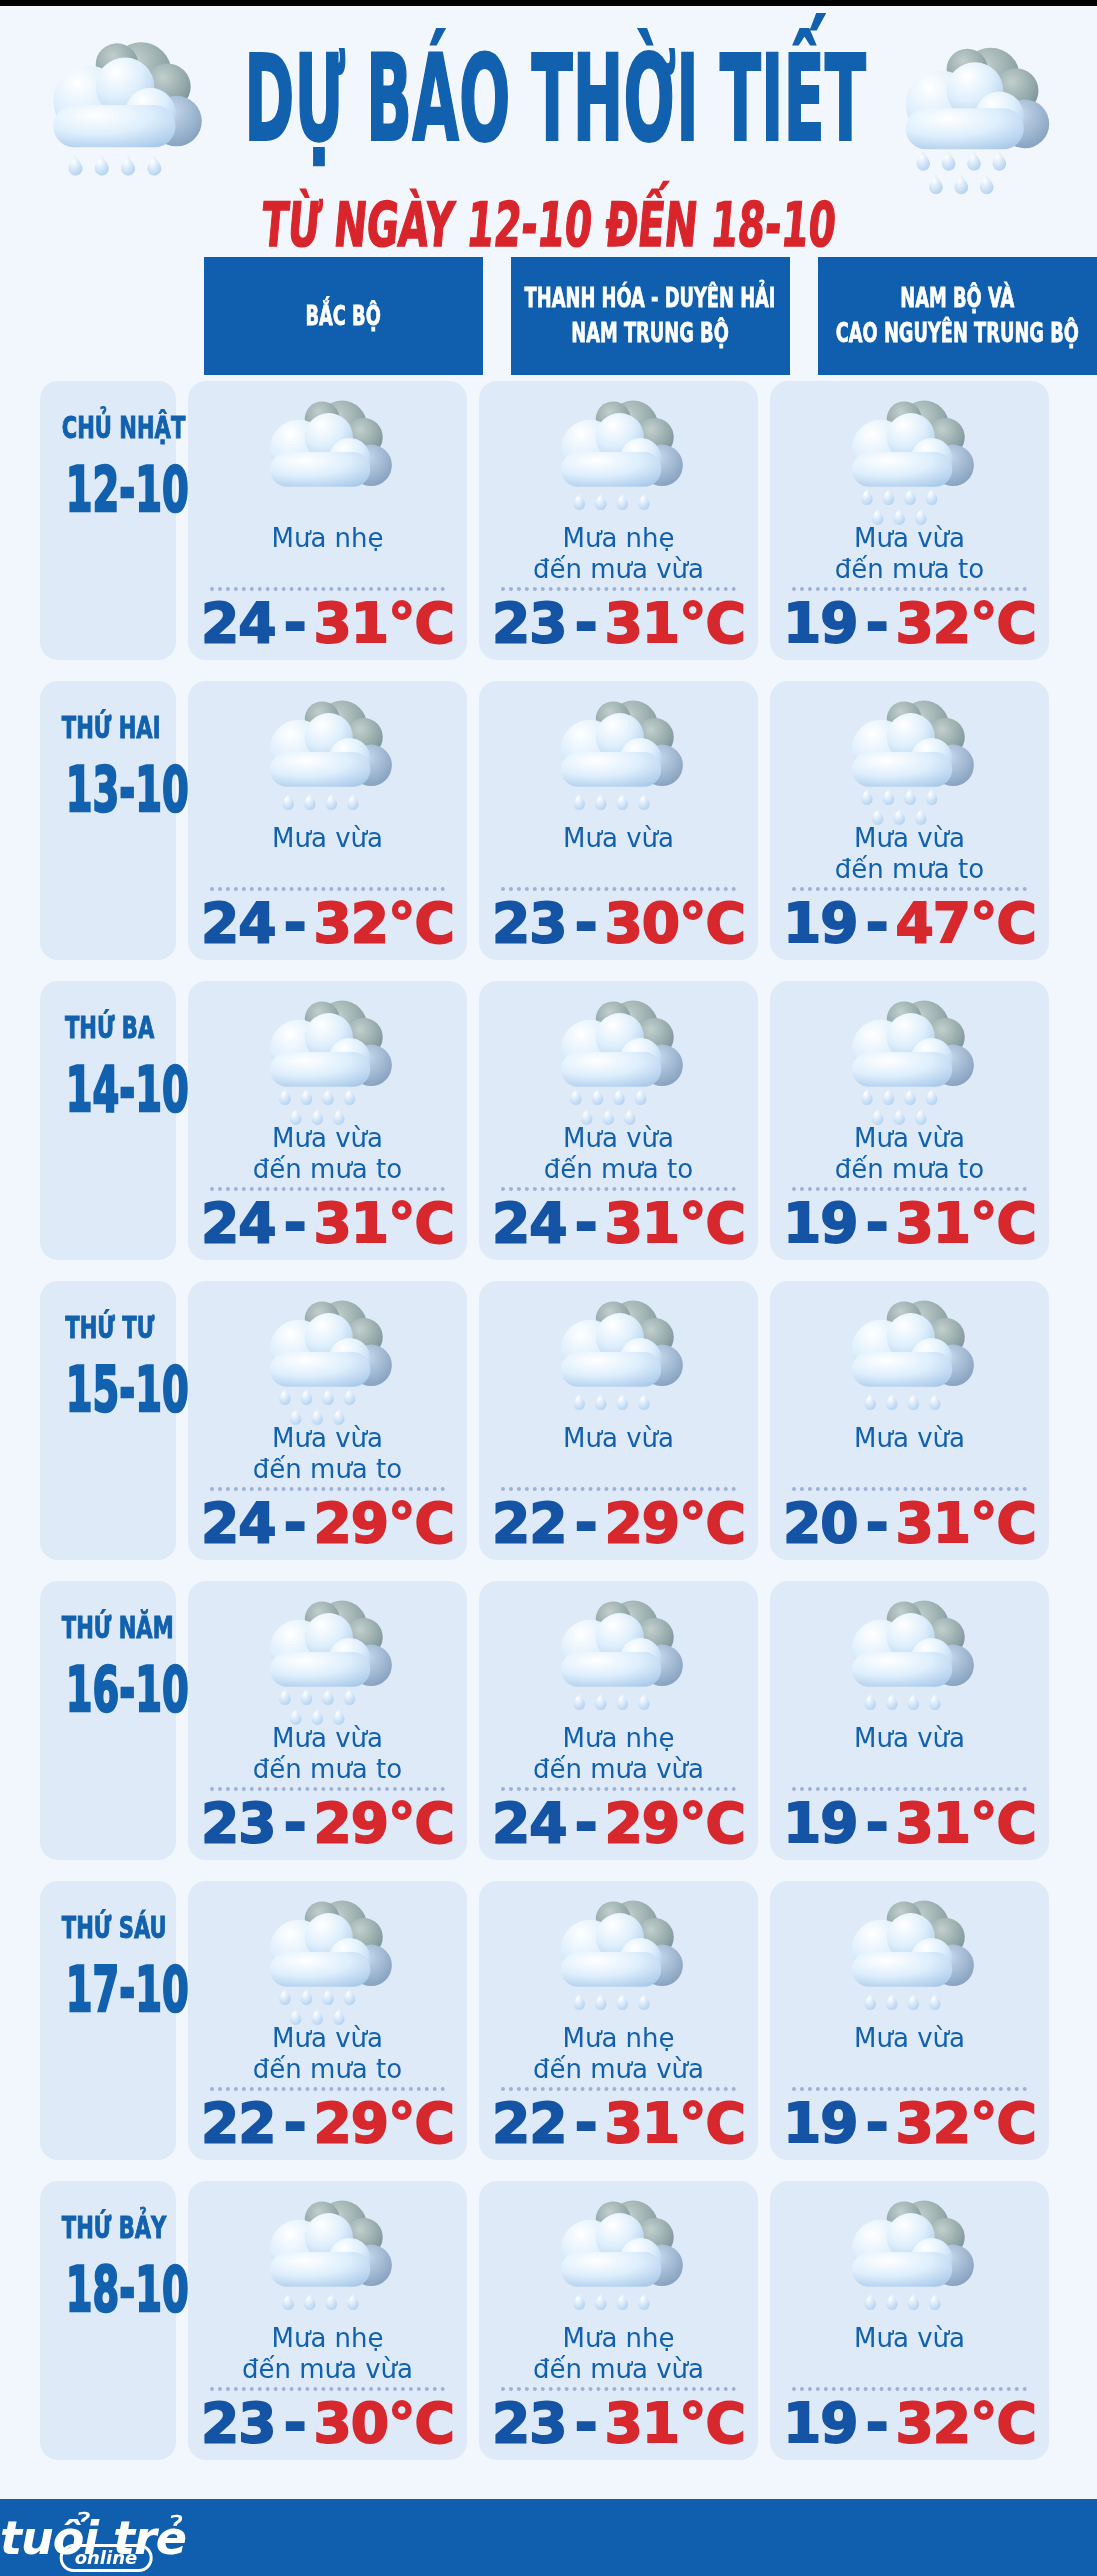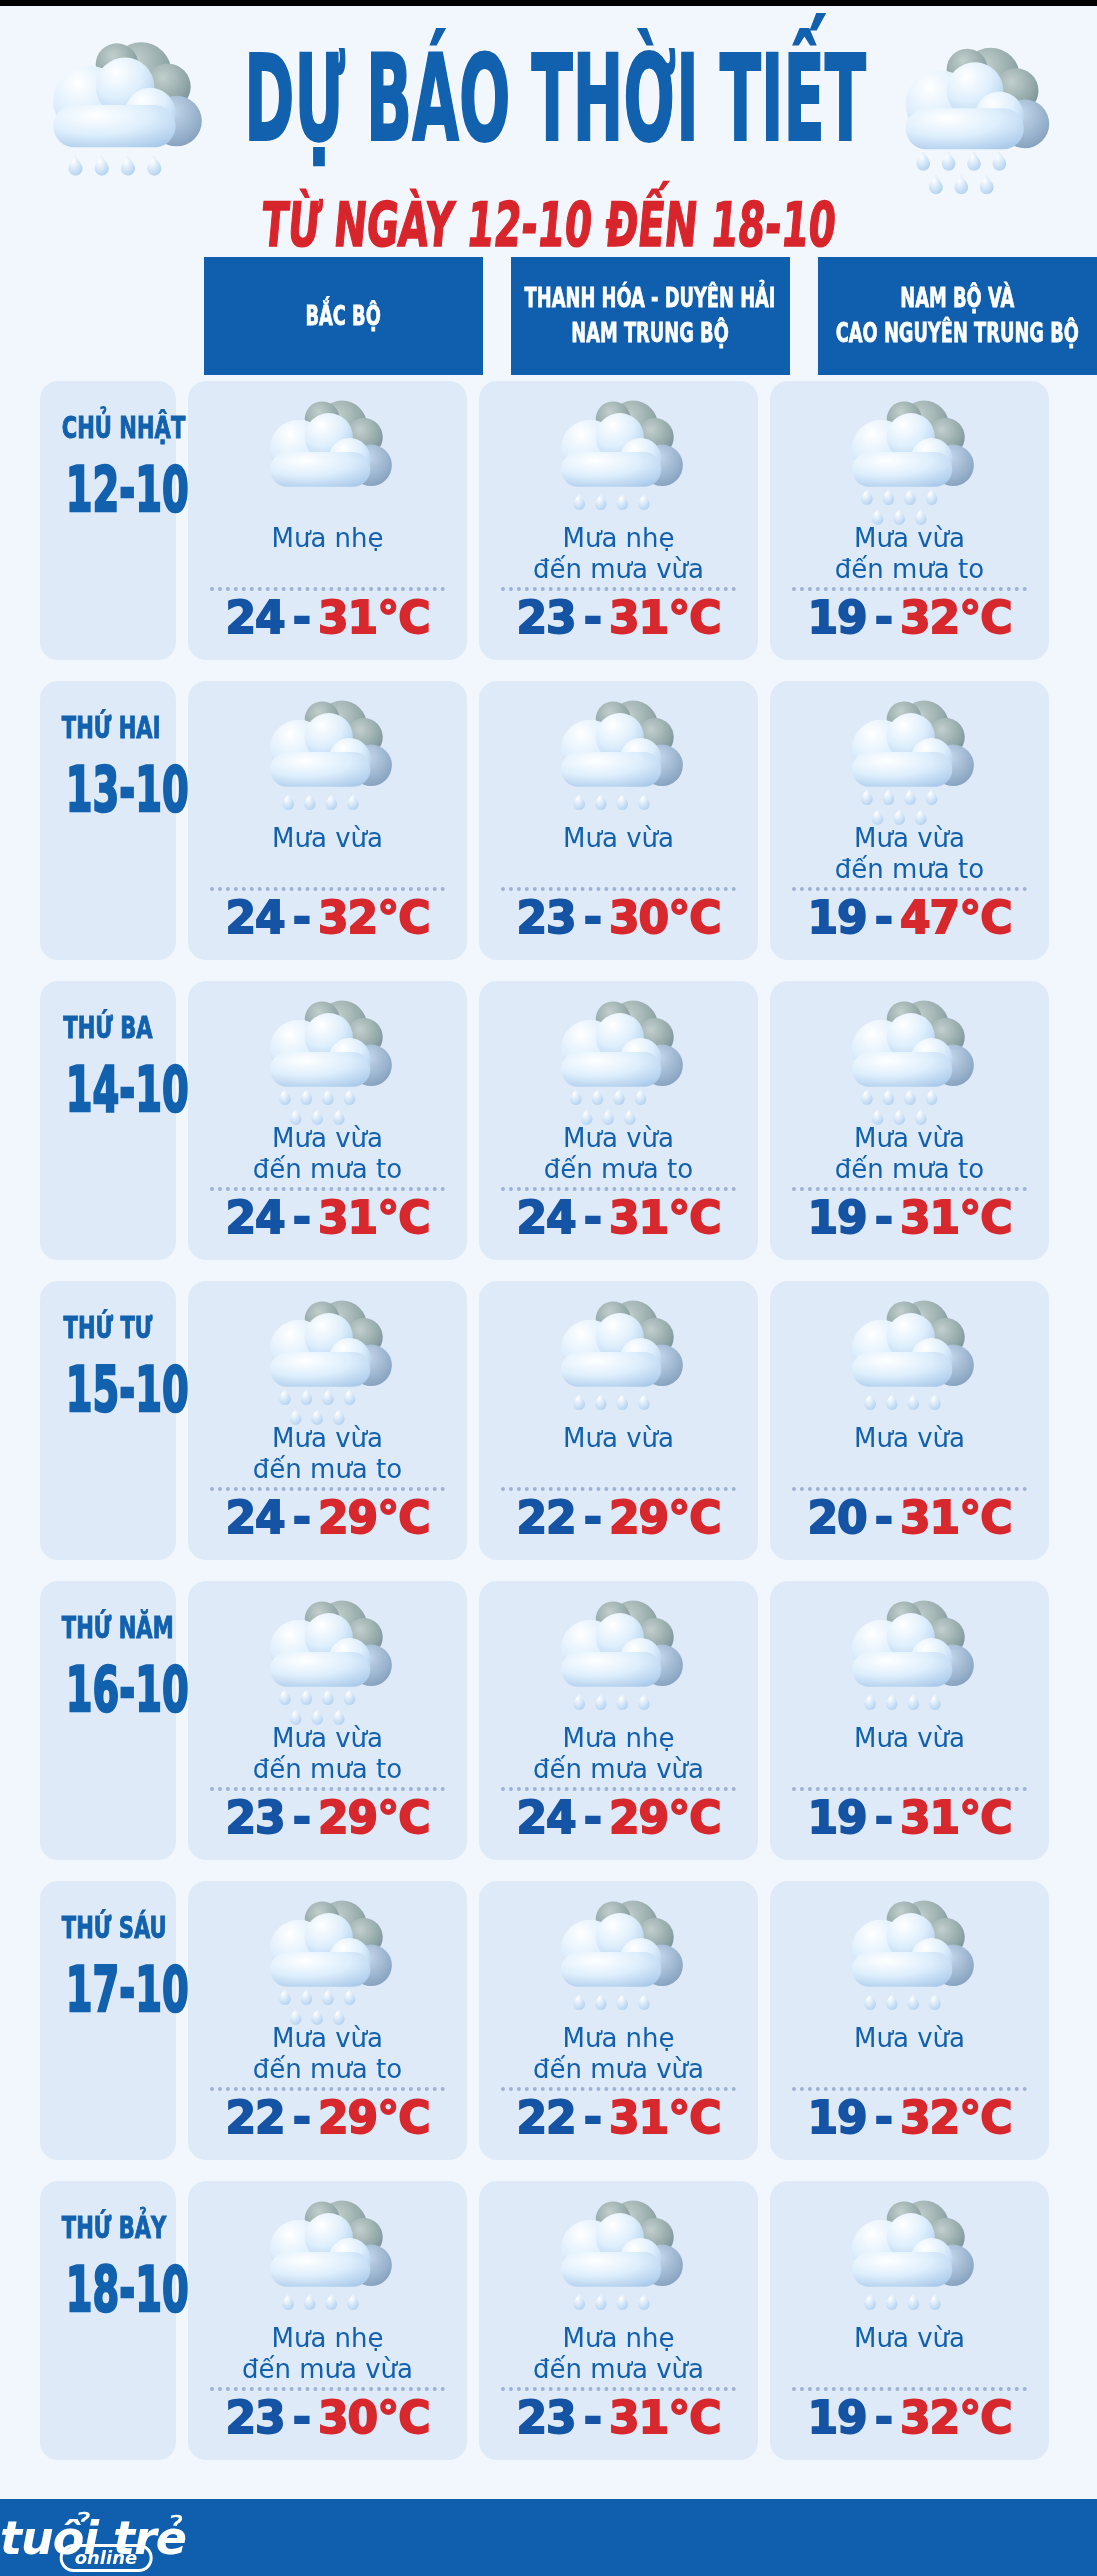--- a/index.html
+++ b/index.html
@@ -42,32 +42,32 @@
   .hbox{background:var(--brand-blue);color:var(--header-text);
     display:flex;align-items:center;justify-content:center;text-align:center}
   .hbox .htext{font-weight:bold;font-size:27px;line-height:1.28;
     transform:scaleX(0.66);transform-origin:50% 50%;white-space:nowrap;
     -webkit-text-stroke:0.8px currentColor}
 
   
   .rows{position:absolute;top:381px;left:40px;width:1010px}
   .row{display:grid;grid-template-columns:136px 279px 279px 279px;column-gap:12px;
     height:279px;margin-bottom:21px}
-  .day-card{background:var(--card-bg);border-radius:18px;text-align:center;padding-top:28px}
+  .day-card{background:var(--card-bg);border-radius:18px;text-align:right;padding-top:28px}
   .day-name{font-size:31px;font-weight:bold;color:var(--text-blue);white-space:nowrap;
     transform:scaleX(0.68);transform-origin:50% 50%;-webkit-text-stroke:1px currentColor}
   .day-date{margin-top:8px;font-size:62px;font-weight:bold;color:var(--text-blue);white-space:nowrap;
     transform:scaleX(0.62);transform-origin:50% 50%;-webkit-text-stroke:2.5px currentColor}
   .cell{position:relative;background:var(--card-bg);border-radius:18px}
   .wicon{position:absolute;top:8px;left:50%;transform:translateX(-50%);width:158px;height:141px}
   .cond{position:absolute;top:142px;left:0;width:100%;text-align:center;
     font-size:26px;font-weight:normal;color:var(--text-blue);line-height:1.18}
   .dots{position:absolute;top:206px;left:22px;right:22px;border-top:4px dotted var(--divider)}
   .temp{position:absolute;top:214px;left:0;width:100%;text-align:center;
-    font-size:44px;font-weight:bold;line-height:1.05;letter-spacing:-1px;white-space:nowrap}
+    font-size:55px;font-weight:bold;line-height:1.05;letter-spacing:-1px;white-space:nowrap}
   .temp span{-webkit-text-stroke:1.8px currentColor}
   .t-low,.t-sep{color:var(--temp-blue)}
   .t-sep{margin:0 8px}
   .t-high{color:var(--temp-red)}
 
   
   .footer{position:absolute;top:2499px;left:0;width:1097px;height:77px;
     background:var(--brand-blue);display:flex;align-items:center;justify-content:flex-start}
   .logo{position:relative;color:var(--logo-text);font-weight:bold;font-style:italic;
     font-size:46px;letter-spacing:-1px}

